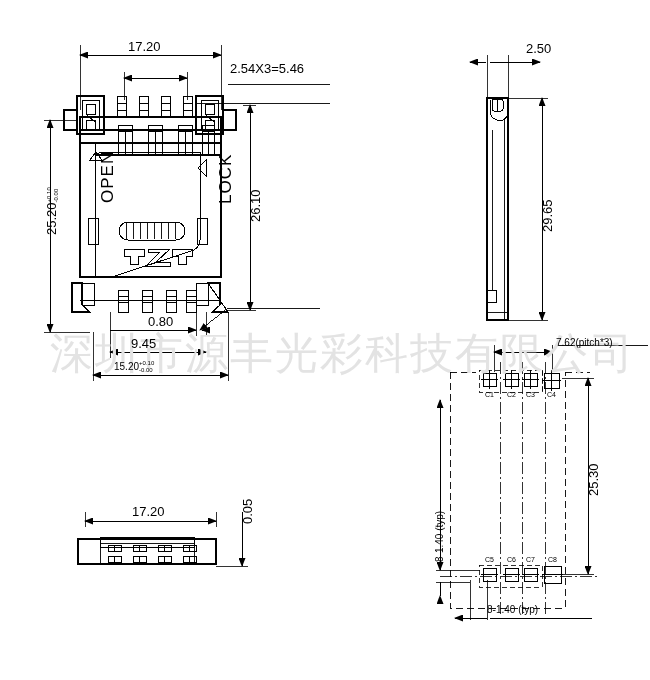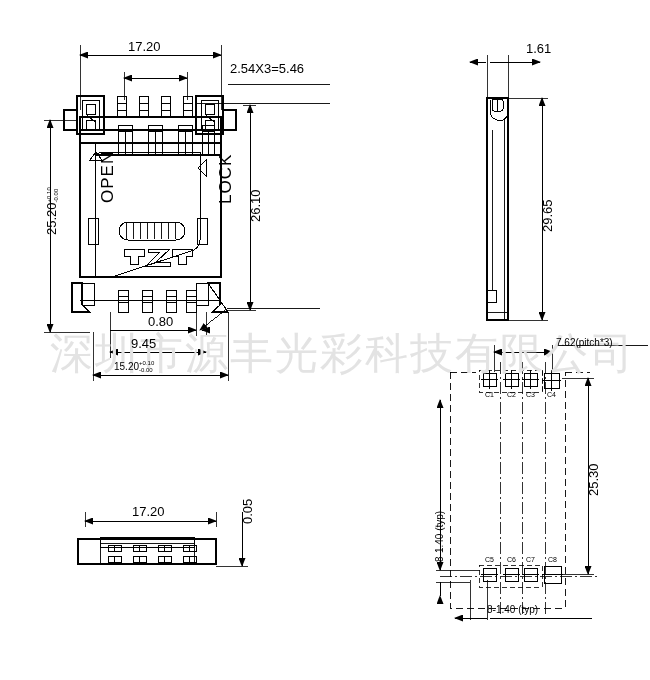--- a/index.html
+++ b/index.html
@@ -390,21 +390,21 @@
   <div class="lbl rot90" style="left:98px;top:203px;font-size:17px;letter-spacing:1px;">OPEN</div>
   <div class="lbl rot90" style="left:216px;top:204px;font-size:17px;letter-spacing:1px;">LOCK</div>
 
   <div class="lbl" style="left:132px;top:314px;margin-left:16px;">0.80</div>
   <div class="lbl" style="left:131px;top:336px;">9.45</div>
 
   <div class="tolwrap" style="left:114px;top:358px;">
     <span class="base">15.20</span><span class="tol"><span style="display:block">+0.10</span><span style="display:block">-0.00</span></span>
   </div>
 
-  <div class="lbl" style="left:526px;top:41px;">1.61</div>
+  <div class="lbl" style="left:526px;top:41px;">2.50</div>
   <div class="lbl rot90" style="left:540px;top:232px;">29.65</div>
 
   <div class="lbl" style="left:132px;top:504px;">17.20</div>
   <div class="lbl rot90" style="left:240px;top:524px;">0.05</div>
 
   <div class="lbl sm" style="left:556px;top:337px;text-align:right;">7.62(pitch*3)</div>
   <div class="lbl rot90" style="left:586px;top:496px;">25.30</div>
   <div class="lbl sm rot90" style="left:434px;top:562px;">8-1.40 (typ)</div>
   <div class="lbl sm" style="left:487px;top:604px;">8-1.40  (typ)</div>
 

